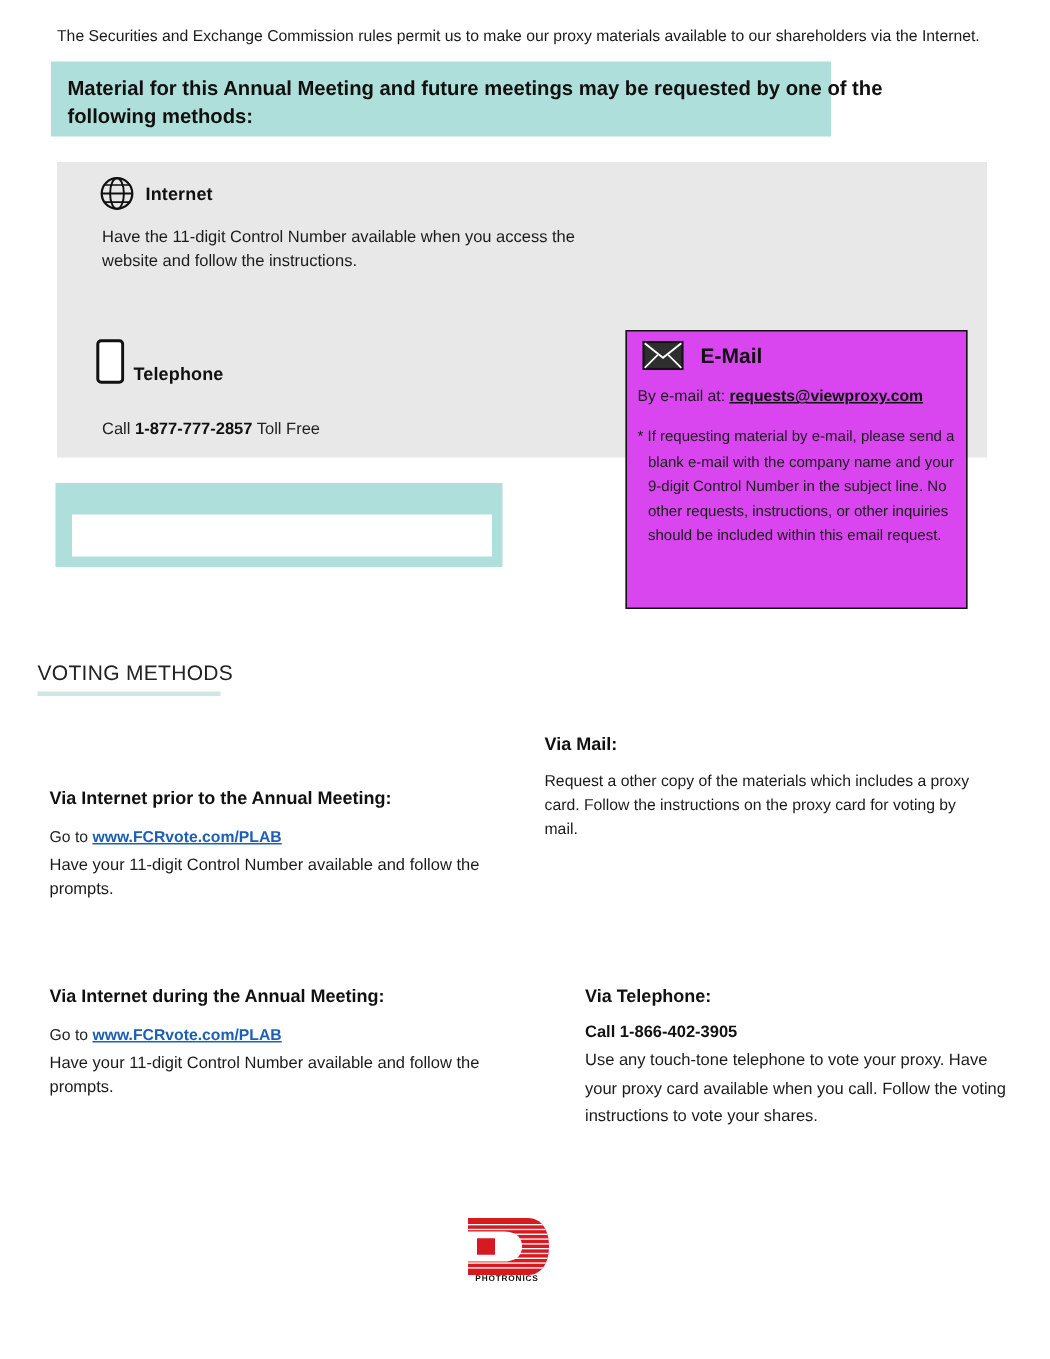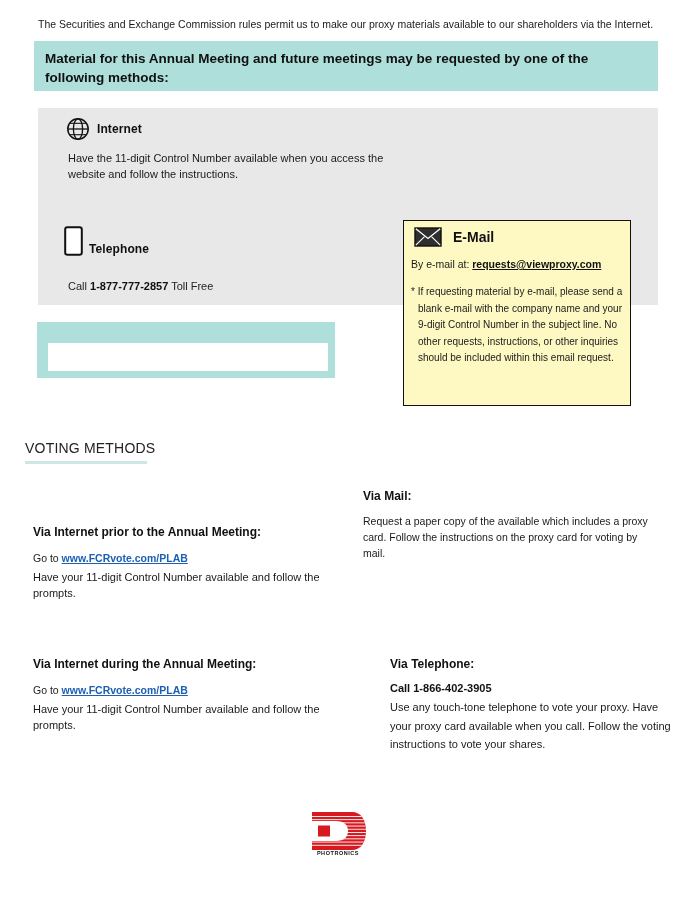--- a/index.html
+++ b/index.html
@@ -14,21 +14,21 @@
   .page { position:relative; width:700px; height:906px; }
 
   
   .notice {
     position:absolute; left:38px; top:17px; width:620px;
     font-size:10.5px; line-height:14px; color:#1a1a1a;
   }
 
   
   .banner {
-    position:absolute; left:34px; top:41px; width:624px; height:50px;
+    position:absolute; left:34px; top:41px; width:520px; height:50px;
     background:#aedfda;
   }
   .banner-text {
     position:absolute; left:11px; top:8px; width:595px;
     font-size:13.5px; font-weight:bold; line-height:19px; color:#101010;
   }
 
   
   .gray-panel {
     position:absolute; left:38px; top:108px; width:620px; height:197px;
@@ -45,22 +45,22 @@
   .body-line { font-size:11px; line-height:15.5px; color:#1a1a1a; }
 
   .phone-row { position:absolute; left:26px; top:118px; display:flex; align-items:flex-end; gap:6px; }
   .phone-icon { width:19px; height:30px; display:block; }
 
   .phone-call { position:absolute; left:30px; top:172px; font-size:11px; color:#222; }
   .phone-call b { color:#111; }
 
   
   .email-box {
-    position:absolute; left:365px; top:112px; width:228px; height:186px;
-    border:1.5px solid #111; background:#fef9c3; box-sizing:border-box;
+    position:absolute; left:379px; top:112px; width:228px; height:186px;
+    border:1.5px solid #111; background:#d946ef; box-sizing:border-box;
   }
   .email-head { position:absolute; left:10px; top:6px; display:flex; align-items:center; gap:11px; }
   .env-icon { width:28px; height:20px; display:block; }
   .email-title { font-size:14px; font-weight:bold; color:#101010; }
   .email-at {
     position:absolute; left:7px; top:37px; font-size:10.5px; color:#1a1a1a;
   }
   .email-at b { text-decoration:underline; color:#111; }
   .email-note {
     position:absolute; left:7px; top:63px; width:243px;
@@ -207,21 +207,21 @@
   <div class="col-left">
     <div class="sub-head">Via Internet prior to the Annual Meeting:</div>
     <div class="p-goto">
       <span>Go to </span><a class="link-blue" href="#">www.FCRvote.com/PLAB</a>
     </div>
     <div class="p-body">Have your 11-digit Control Number available and follow the prompts.</div>
   </div>
 
   <div class="col-right">
     <div class="sub-head">Via Mail:</div>
-    <div class="p-body-r">Request a paper copy of the available which includes a proxy card. Follow the instructions on the proxy card for voting by mail.</div>
+    <div class="p-body-r">Request a other copy of the materials which includes a proxy card. Follow the instructions on the proxy card for voting by mail.</div>
   </div>
 
   <div class="blk2-left">
     <div class="sub-head">Via Internet during the Annual Meeting:</div>
     <div class="p-goto">
       <span>Go to </span><a class="link-blue" href="#">www.FCRvote.com/PLAB</a>
     </div>
     <div class="p-body">Have your 11-digit Control Number available and follow the prompts.</div>
   </div>
 

